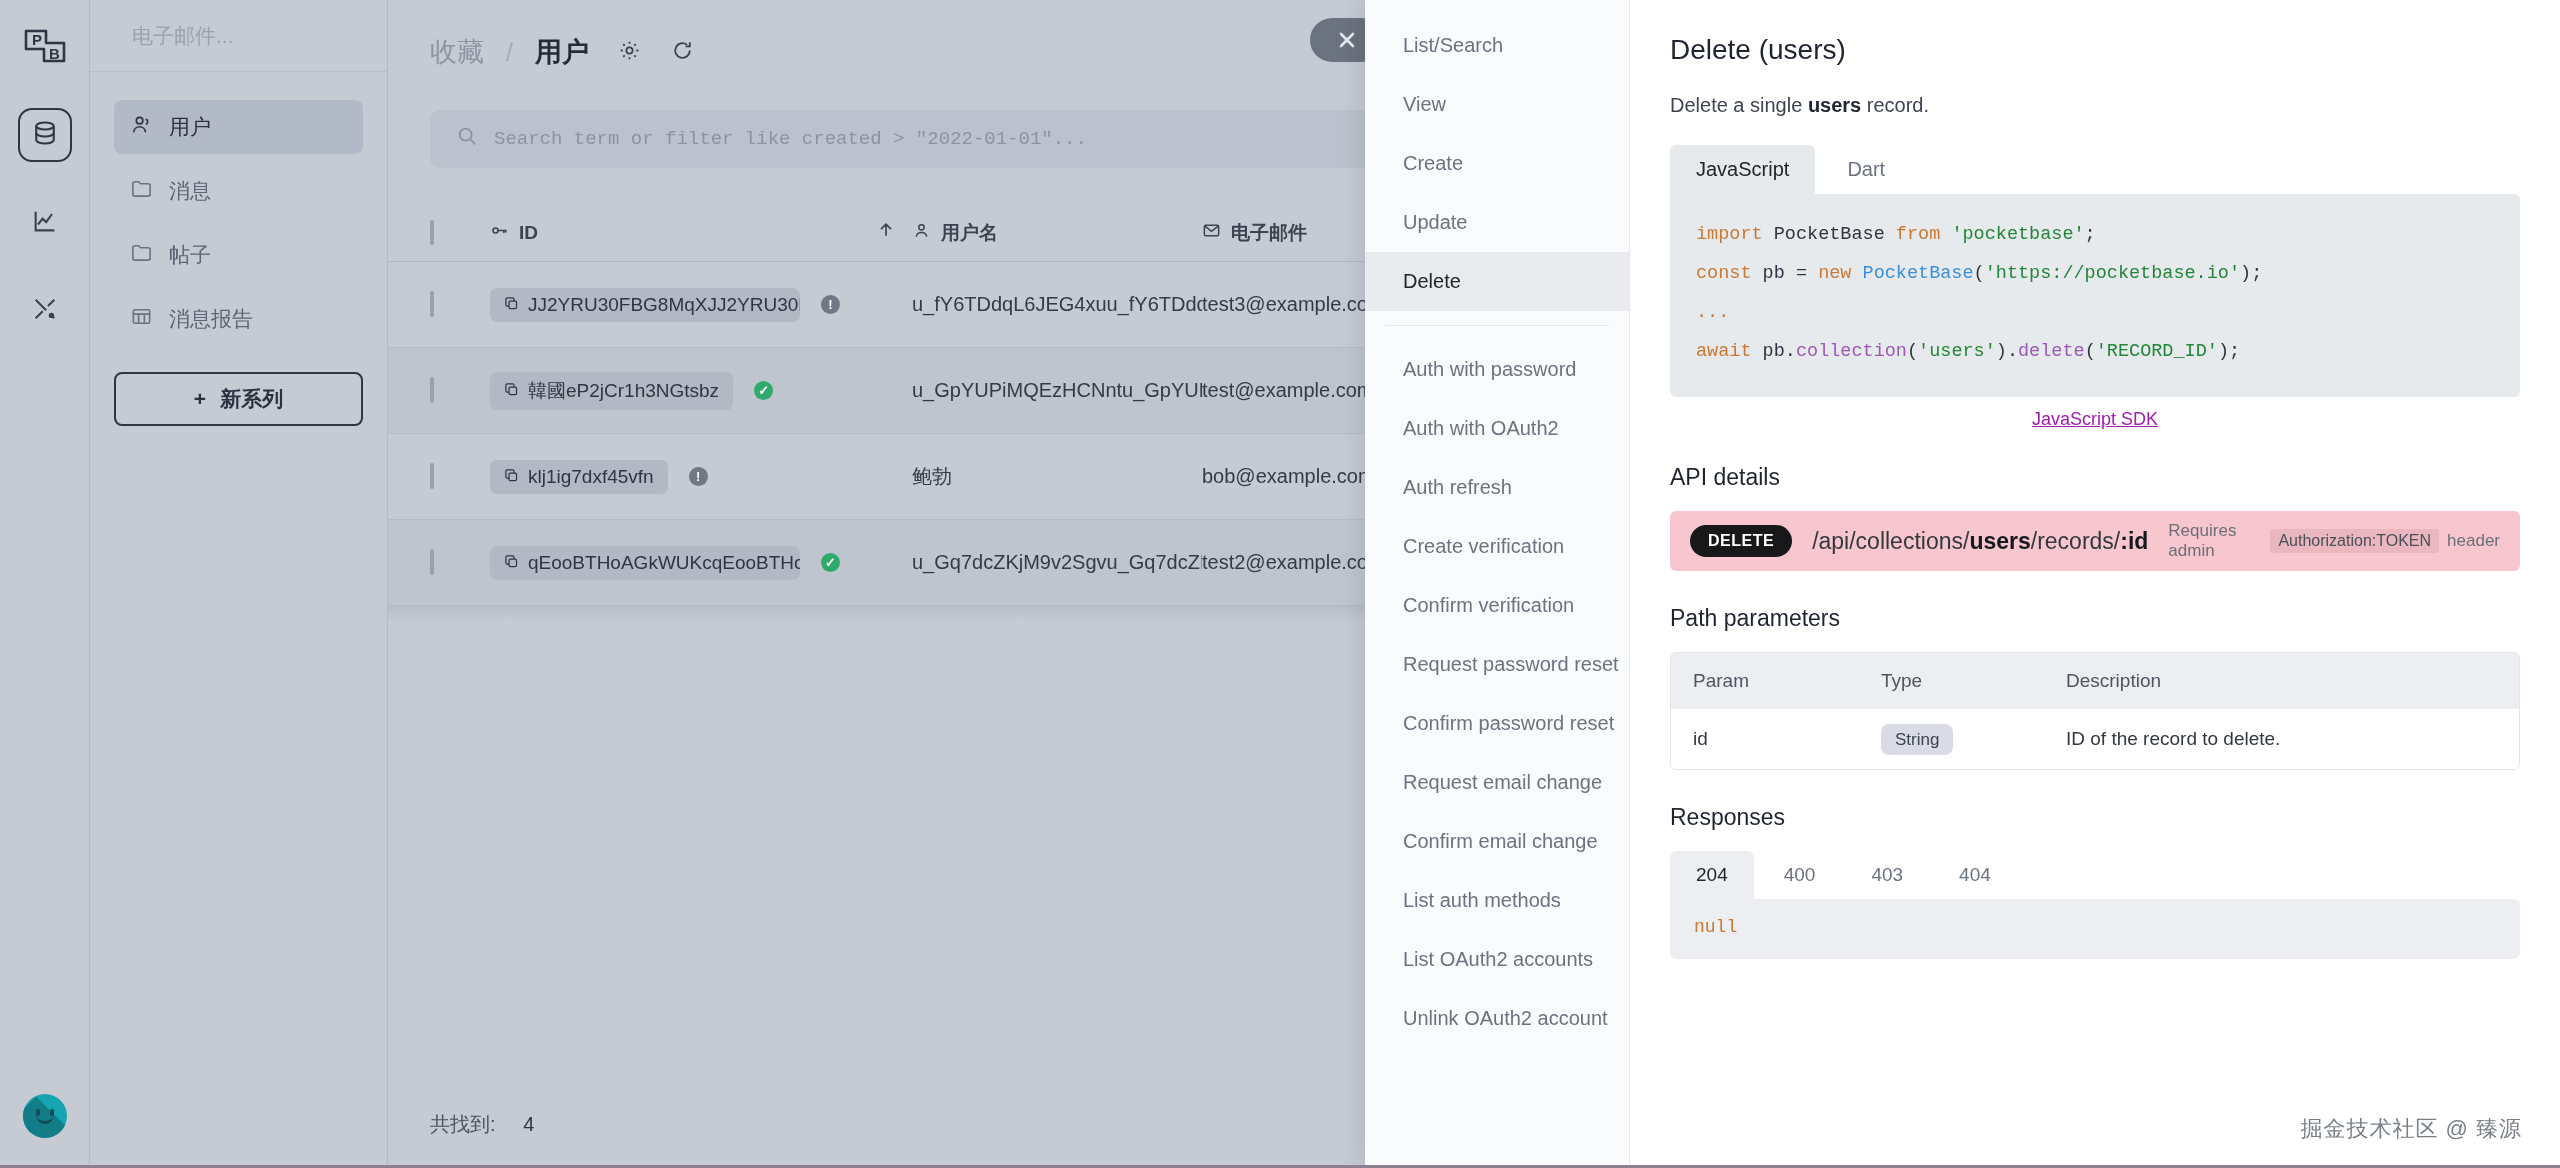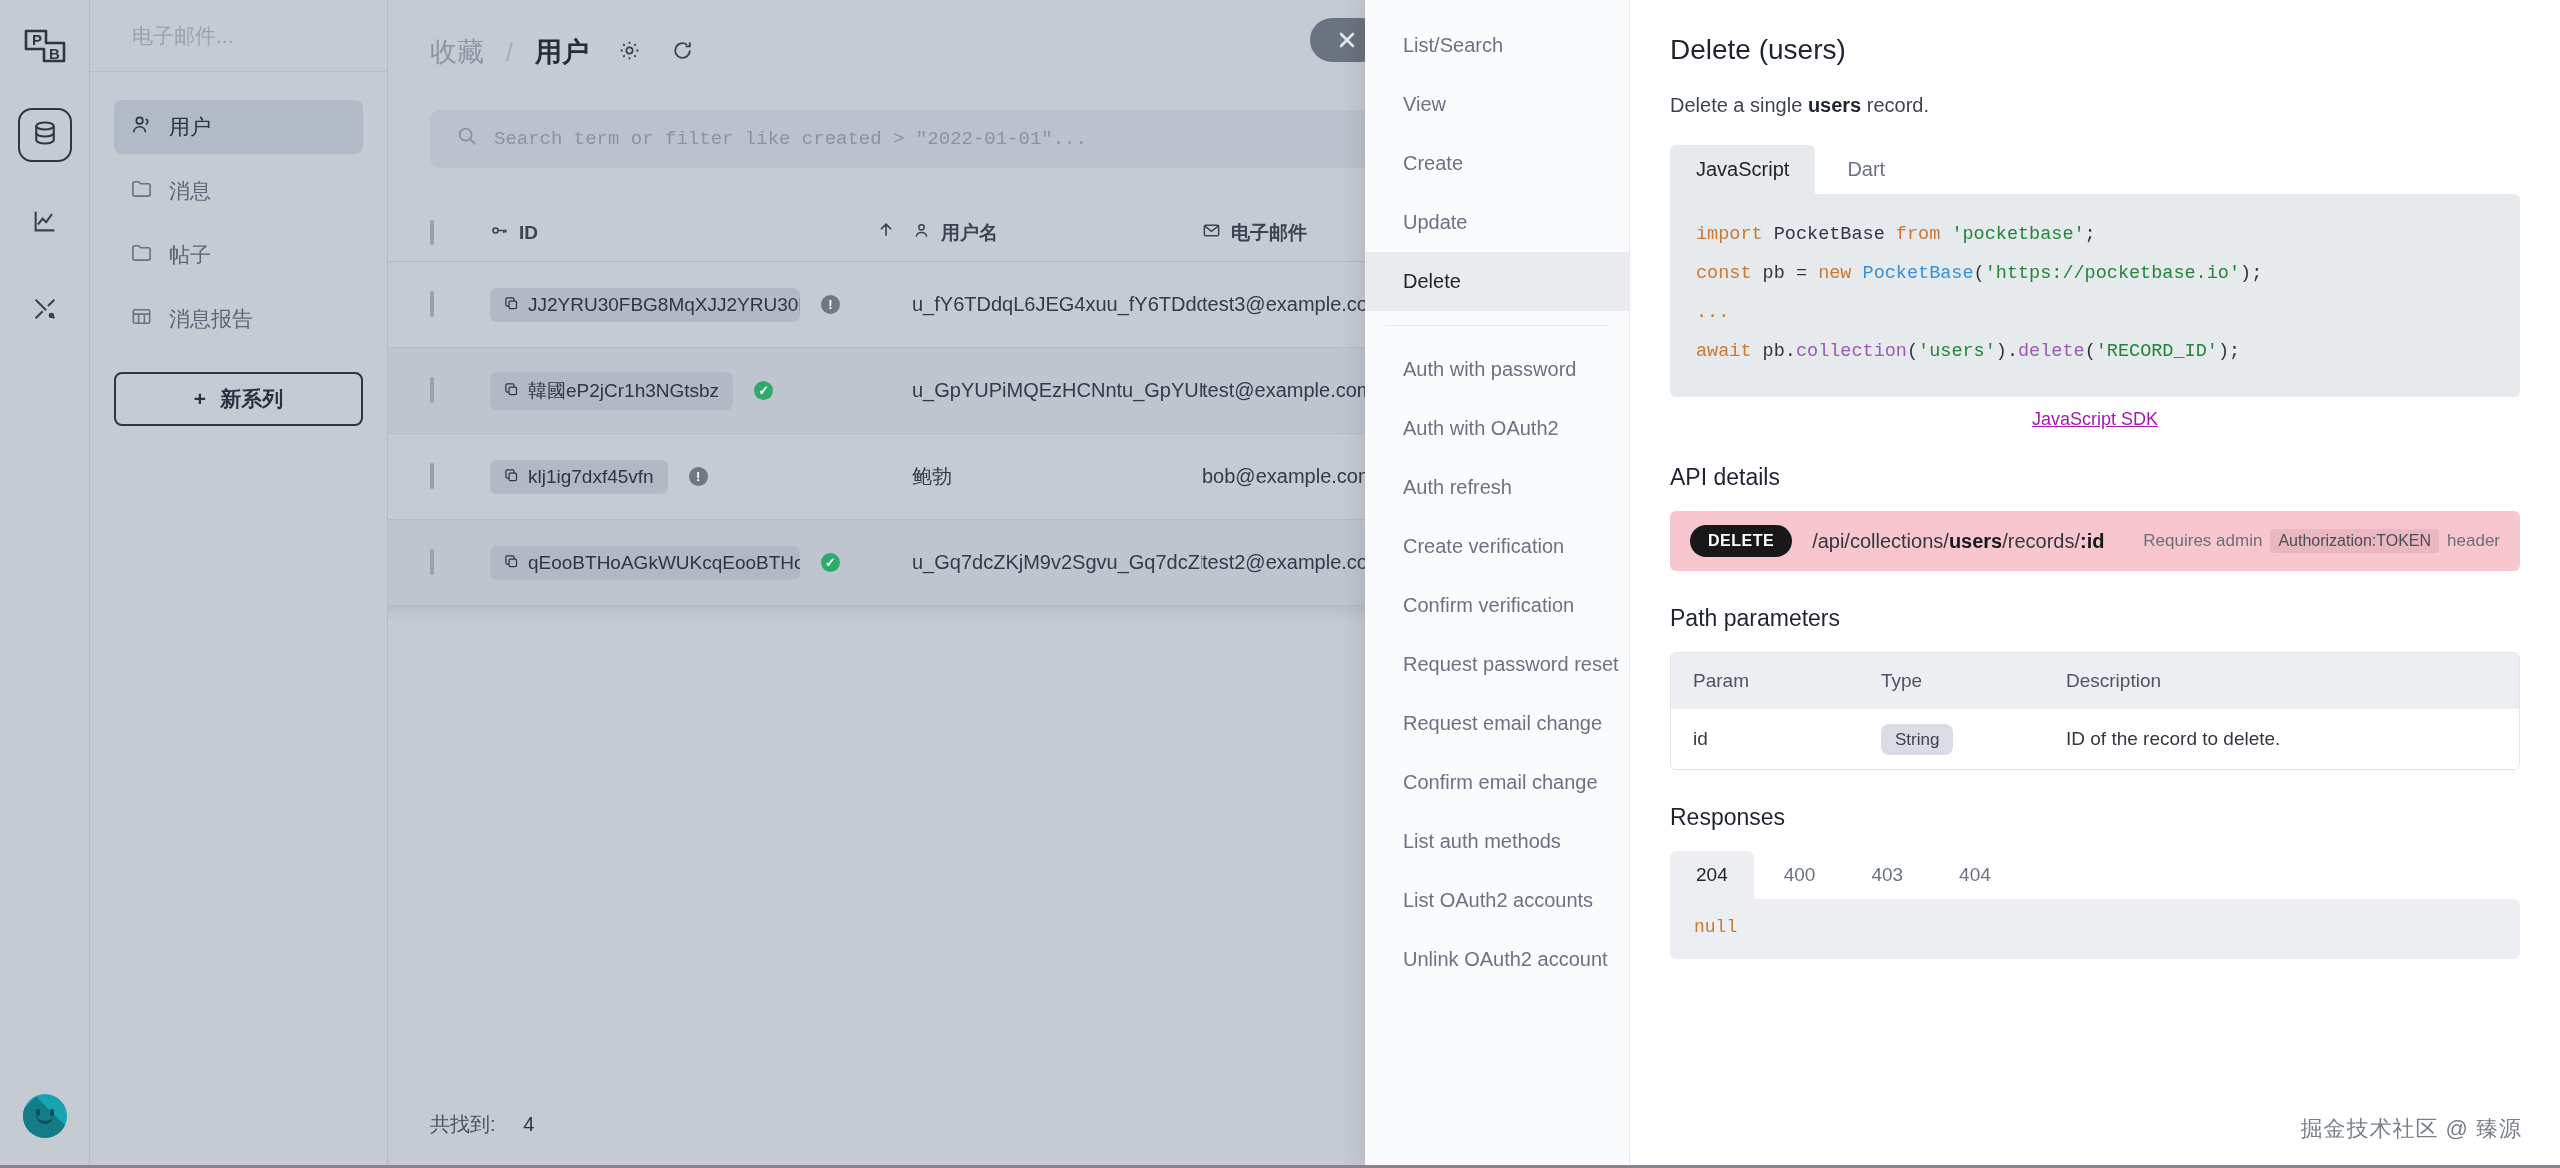--- a/index.html
+++ b/index.html
@@ -170,21 +170,21 @@
   .api-bar {
     margin-top: 20px; height: 60px; border-radius: 6px;
     background: #f7c6ce; display: flex; align-items: center;
     padding: 0 20px; gap: 20px;
   }
   .method-badge {
     background: #18181b; color: #fff; border-radius: 999px;
     font-size: 16px; font-weight: bold; letter-spacing: .5px;
     padding: 7px 18px;
   }
-  .api-path { font-size: 20px; color: #33383f; text-align: right; }
+  .api-path { font-size: 23px; color: #33383f; text-align: right; }
   .api-path b { font-weight: bold; color: #15181d; }
   .api-right { margin-left: auto; font-size: 17px; color: #6a7078; display:flex; align-items:center; gap:8px;}
   .tok {
     background: #eab7c0; border-radius: 4px; padding: 3px 8px;
     font-family: Liberation Sans, sans-serif; font-size: 16px; color: #4a4f57;
   }
 
   .p-table { margin-top: 20px; border: 1px solid #e3e5e9; border-radius: 6px; overflow: hidden; }
   .p-head {
     display: flex; background: #eceef1; height: 56px; align-items: center;
@@ -478,20 +478,21 @@
       <div class="nav-item">Create</div>
       <div class="nav-item">Update</div>
       <div class="nav-item active">Delete</div>
       <div class="nav-sep"></div>
       <div class="nav-item">Auth with password</div>
       <div class="nav-item">Auth with OAuth2</div>
       <div class="nav-item">Auth refresh</div>
       <div class="nav-item">Create verification</div>
       <div class="nav-item">Confirm verification</div>
       <div class="nav-item">Request password reset</div>
+      <div class="nav-item">Confirm password reset</div>
       <div class="nav-item">Request email change</div>
       <div class="nav-item">Confirm email change</div>
       <div class="nav-item">List auth methods</div>
       <div class="nav-item">List OAuth2 accounts</div>
       <div class="nav-item">Unlink OAuth2 account</div>
     </div>
 
     <div class="docs-body">
       <div class="docs-title">Delete (users)</div>
 

